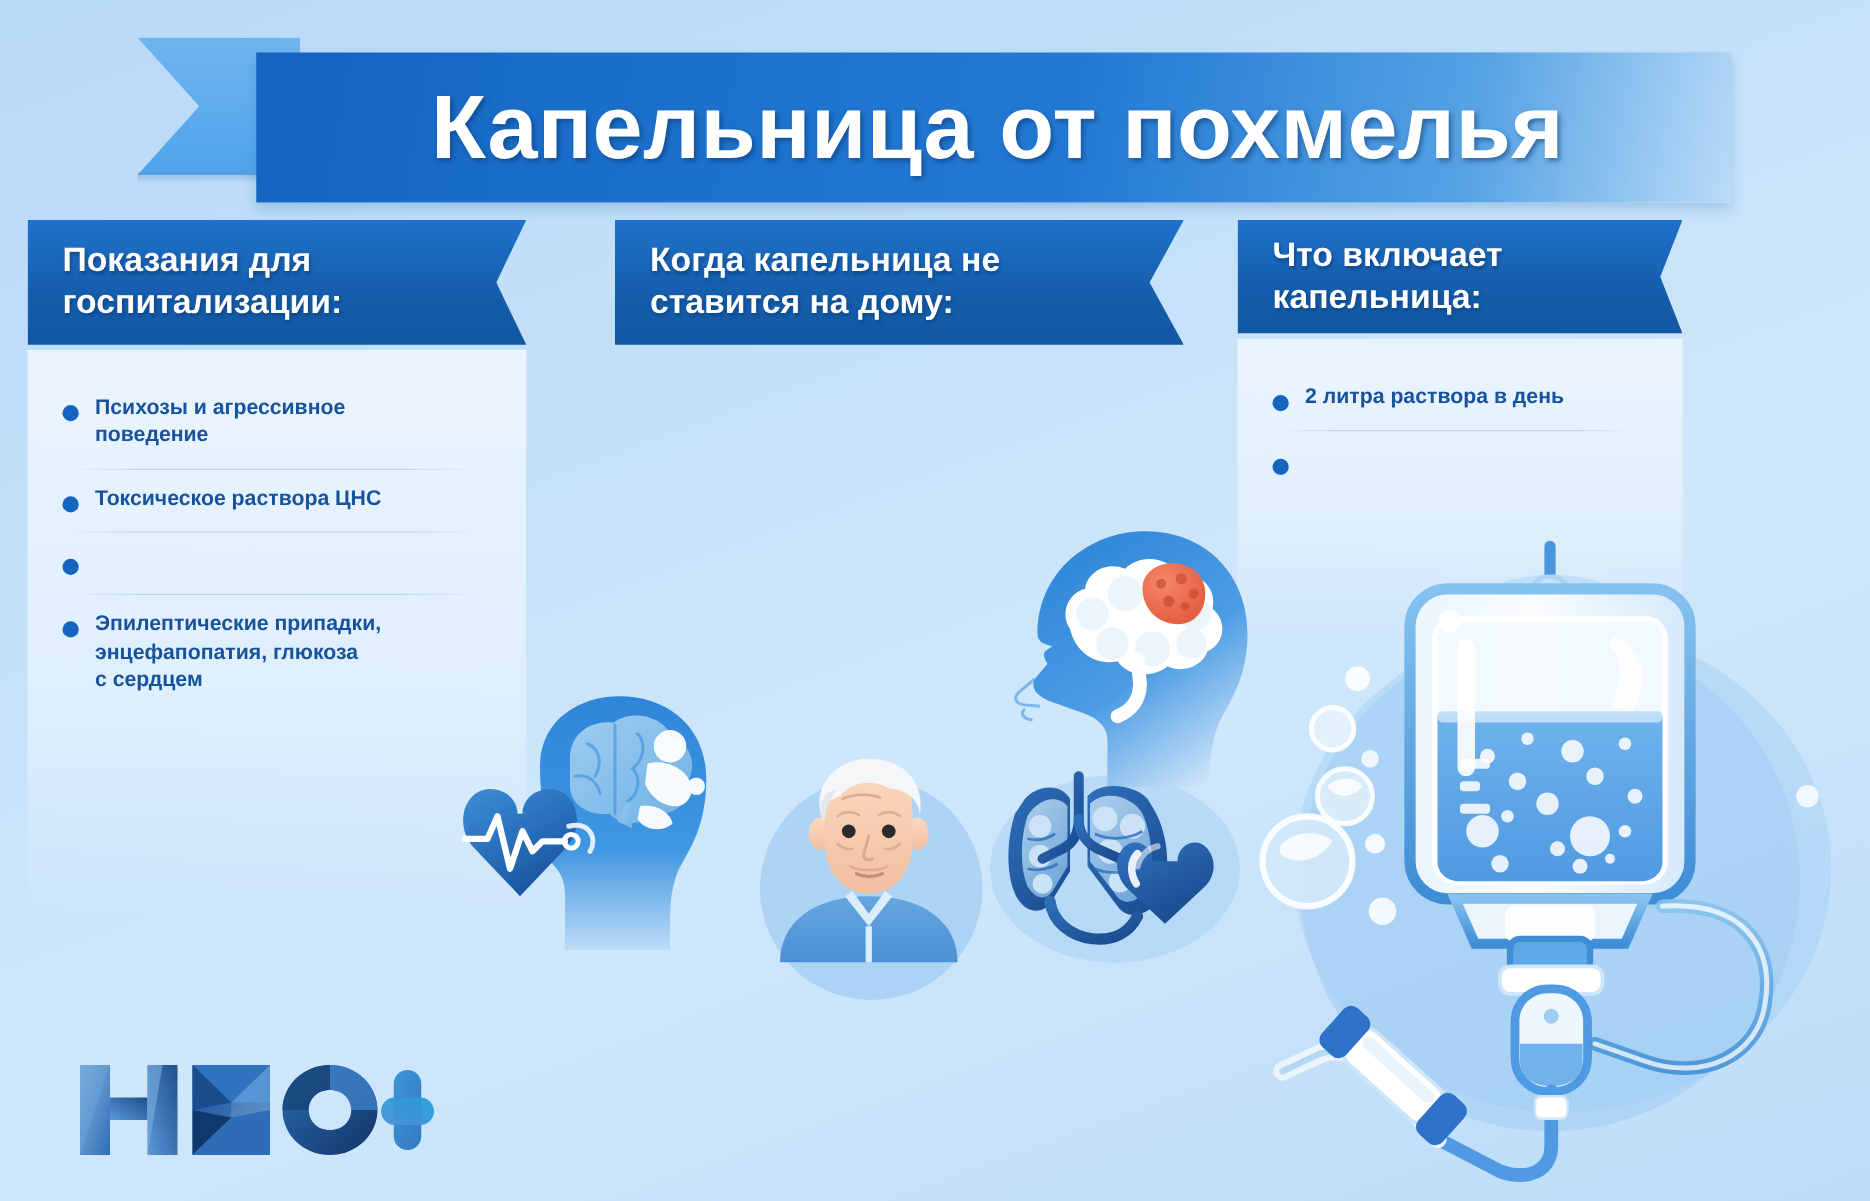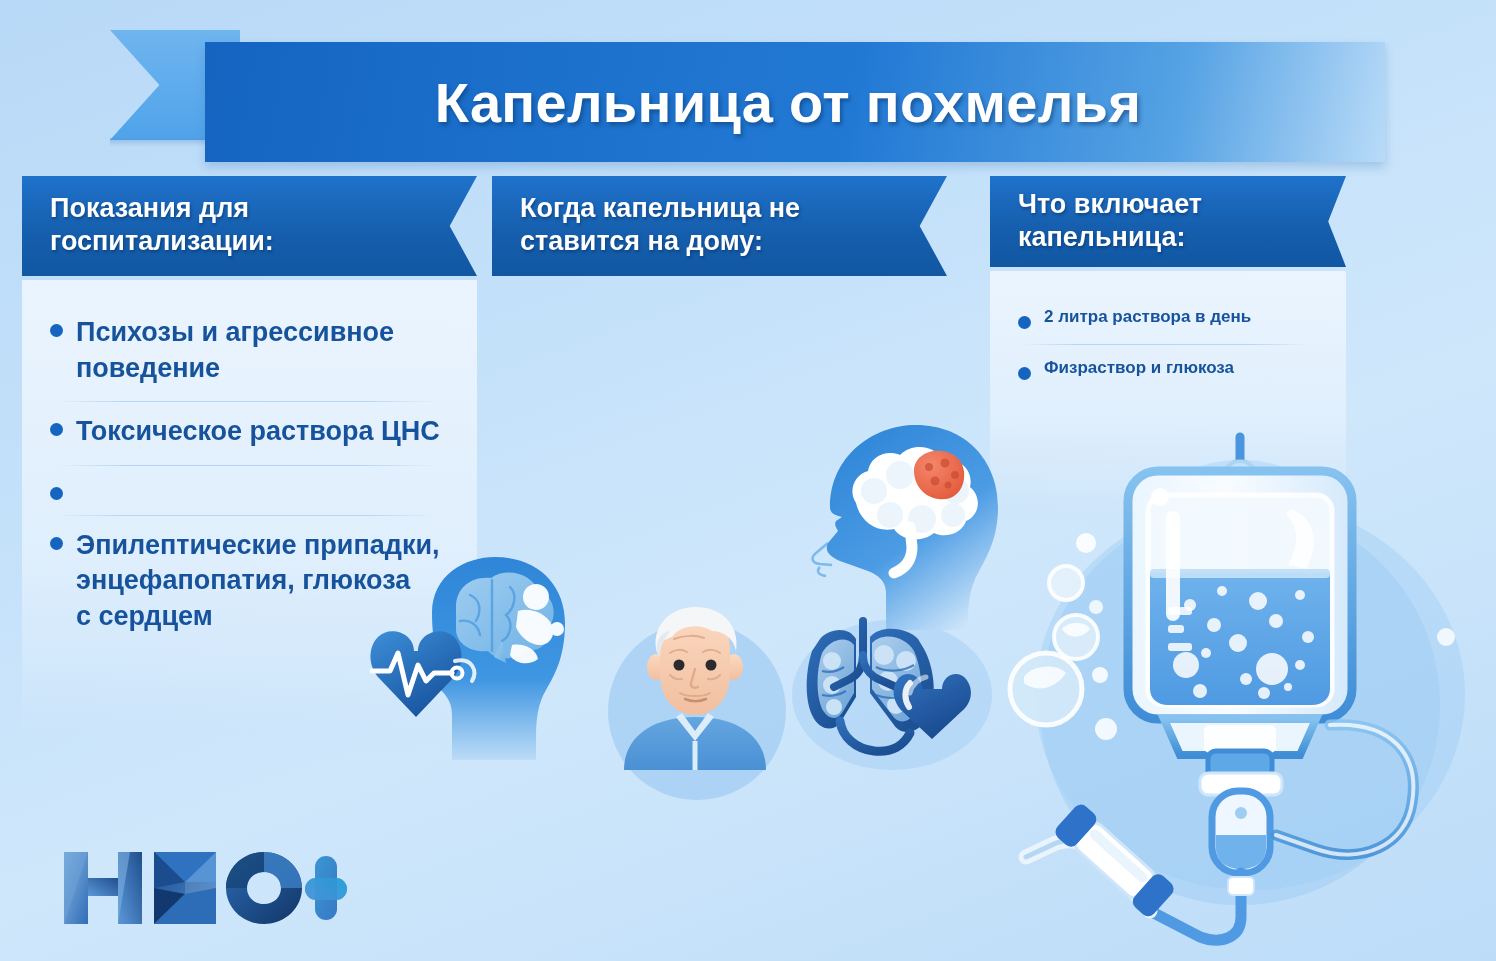--- a/index.html
+++ b/index.html
@@ -23,30 +23,30 @@
     position: absolute; left: 110px; top: 108px; width: 130px; height: 9px;
     background: linear-gradient(180deg, rgba(90,150,210,.45), rgba(140,190,235,0));
     clip-path: polygon(0 0, 100% 0, 100% 100%, 0 100%);
   }
   .ribbon-main {
     position: absolute; left: 205px; top: 12px; width: 1180px; height: 120px;
     background: linear-gradient(100deg, #1464c0 0%, #1a6ec9 22%, #2279d4 55%, #55a2e4 82%, rgba(140,195,240,0.25) 100%);
     box-shadow: 0 5px 9px rgba(60,120,180,.28);
   }
   #title-text {
-    position: absolute; left: 198px; top: 12px; width: 1180px; height: 120px;
+    position: absolute; left: 208px; top: 12px; width: 1180px; height: 120px;
     display: flex; align-items: center; justify-content: center;
-    color: #ffffff; font-size: 56px; font-weight: bold; letter-spacing: 0.3px;
+    color: #ffffff; font-size: 72px; font-weight: bold; letter-spacing: 0.3px;
     text-shadow: 2px 3px 4px rgba(10,55,110,.55);
     white-space: nowrap;
   }
 
   
   .column { position: absolute; }
-  #col-1 { left: 22px;  top: 176px; width: 455px; }
+  #col-1 { left: 22px;  top: 176px; width: 399px; }
   #col-2 { left: 492px; top: 176px; width: 455px; }
   #col-3 { left: 990px; top: 176px; width: 356px; }
 
   .col-header {
     position: relative; color: #fff; font-weight: bold;
     background: linear-gradient(180deg, #1f72cb 0%, #165fae 55%, #1157a2 100%);
     box-shadow: 0 4px 7px rgba(60,120,180,.30);
     padding: 16px 22px 18px 28px;
     text-shadow: 1px 2px 3px rgba(8,45,92,.55);
     line-height: 1.22;
@@ -72,21 +72,21 @@
   }
   .bullet-item + .bullet-item::before {
     content: ""; position: absolute; left: 14px; right: 18px; top: 0; height: 1px;
     background: linear-gradient(90deg, rgba(255,255,255,.05), rgba(150,190,230,.55) 18%, rgba(150,190,230,.55) 80%, rgba(255,255,255,.05));
   }
   .dot {
     width: 13px; height: 13px; border-radius: 50%;
     background: #1565c0; flex: 0 0 auto; margin-top: 9px;
   }
   .bullet-text {
-    color: #16539c; font-size: 27px; font-weight: bold; line-height: 1.32;
+    color: #16539c; font-size: 17px; font-weight: bold; line-height: 1.32;
     white-space: pre-line;
   }
   #col-3 .bullet-text { font-size: 17px; }
   #col-2 .bullet-text { font-size: 24px; }
   #col-2 .dot, #col-3 .dot { margin-top: 10px; }
 
   
   .blob { position: absolute; border-radius: 50%; background: rgba(151,200,242,.50); }
 
   
@@ -149,21 +149,20 @@
 
 <div class="column" id="col-3">
   <div class="col-header">Что включает капельница:</div>
   <div class="col-body">
     <div class="bullet-item">
       <span class="dot"></span>
       <span class="bullet-text">2 литра раствора в день</span>
     </div>
     <div class="bullet-item">
       <span class="dot"></span>
-      <span class="bullet-text">Физраствор и глюкоза</span>
     </div>
   </div>
 </div>
 
 <svg id="illus-head-heart" viewBox="0 0 250 215">
   <defs>
     <linearGradient id="hhHead" x1="0" y1="0" x2="0" y2="1">
       <stop offset="0%" stop-color="#2f86d8"></stop>
         <stop offset="60%" stop-color="#3f96e2"></stop>
         <stop offset="100%" stop-color="#bcdcf6"></stop>

